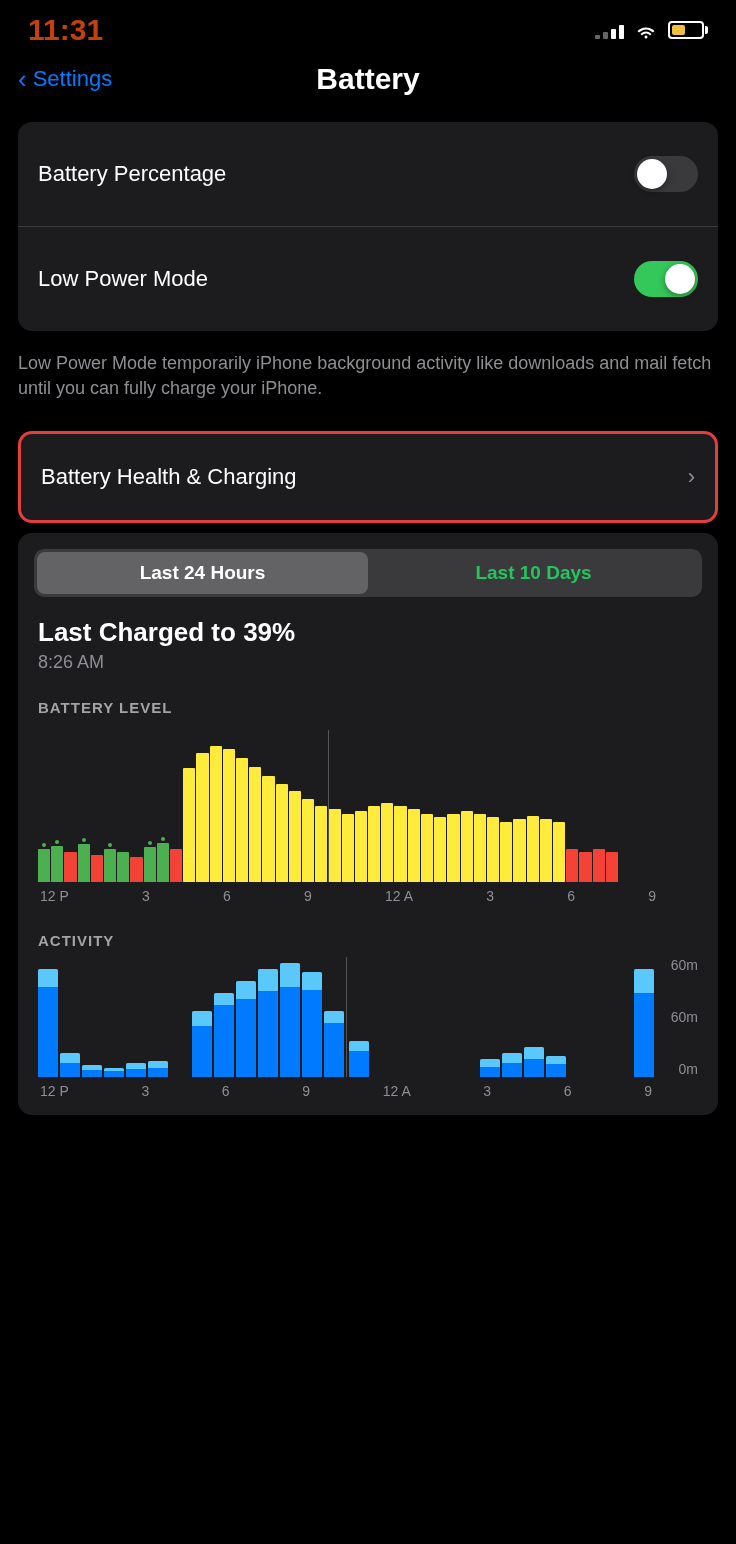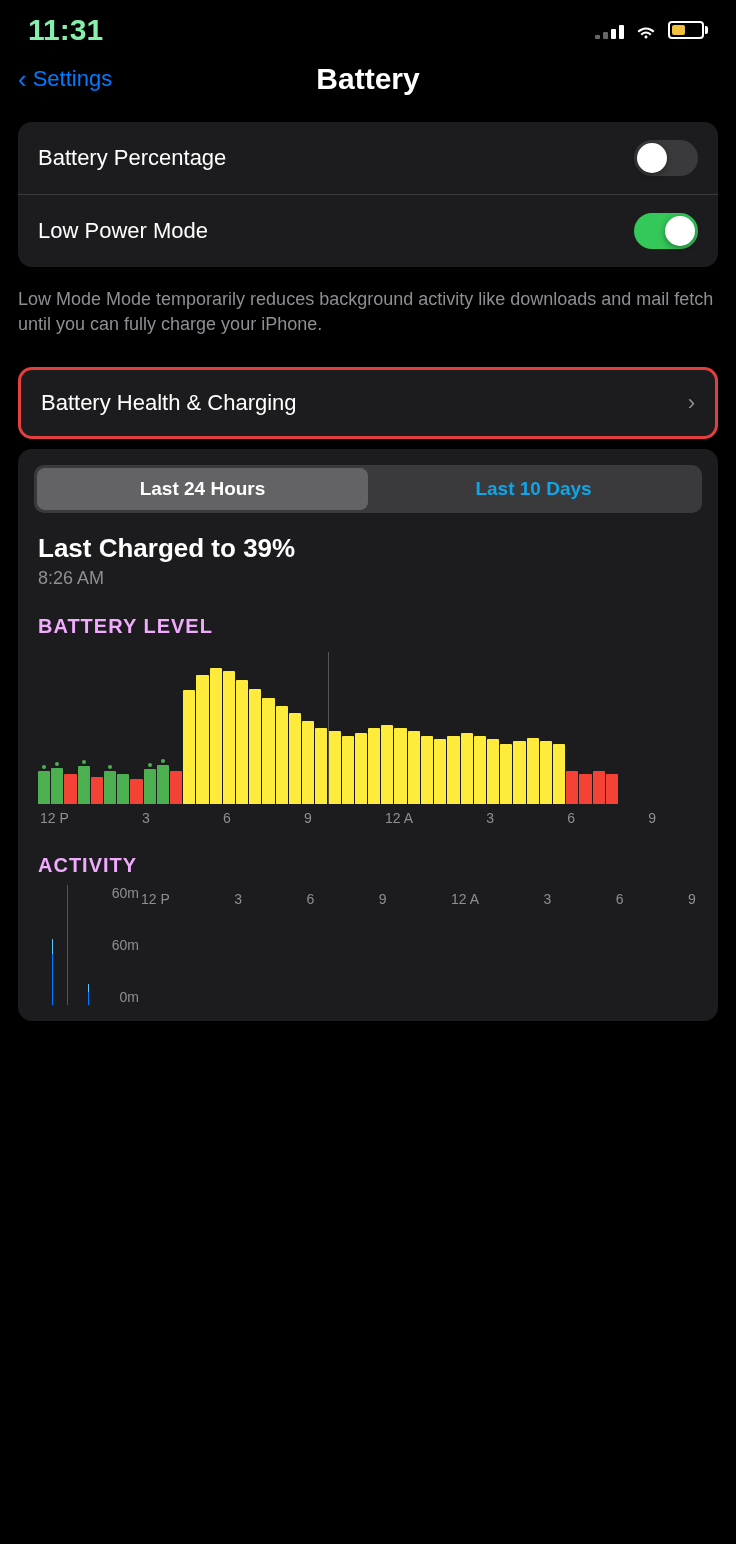--- a/index.html
+++ b/index.html
@@ -17,21 +17,21 @@
     .status-bar {
       display: flex;
       justify-content: space-between;
       align-items: center;
       padding: 14px 28px 8px;
       height: 54px;
     }
     .status-time {
       font-size: 30px;
       font-weight: 600;
-      color: #86efac;
+      color: #c2410c;
     }
     .status-icons {
       display: flex;
       align-items: center;
       gap: 10px;
     }
     .signal-bars {
       display: flex;
       align-items: flex-end;
       gap: 3px;
@@ -109,21 +109,21 @@
       margin: 10px 18px;
       background: #1c1c1e;
       border-radius: 14px;
       overflow: hidden;
     }
 
     .setting-row {
       display: flex;
       align-items: center;
       justify-content: space-between;
-      padding: 18px 20px;
+      padding: 34px 20px;
       border-bottom: 0.5px solid #3a3a3c;
     }
     .setting-row:last-child {
       border-bottom: none;
     }
     .setting-label {
       font-size: 22px;
       color: #fff;
     }
 
@@ -165,21 +165,21 @@
       background: #1c1c1e;
       border-radius: 14px;
       overflow: hidden;
       border: 3px solid #e53e3e;
     }
 
     .nav-row {
       display: flex;
       align-items: center;
       justify-content: space-between;
-      padding: 20px 20px;
+      padding: 30px 20px;
     }
     .nav-row-label {
       font-size: 22px;
       color: #fff;
     }
     .chevron-right {
       color: #8e8e93;
       font-size: 22px;
     }
 
@@ -207,43 +207,43 @@
       border-radius: 8px;
       font-size: 19px;
       font-weight: 600;
       cursor: pointer;
     }
     .seg-btn.active {
       background: #636366;
       color: #fff;
     }
     .seg-btn.inactive {
-      color: #0ea5e9;
+      color: #22c55e;
       background: transparent;
     }
 
     
     .chart-info {
       padding: 0 20px 10px;
     }
     .charge-title {
       font-size: 26px;
       font-weight: 600;
       color: #fff;
     }
     .charge-time {
       font-size: 18px;
       color: #8e8e93;
       margin-top: 4px;
     }
 
     
     .chart-label {
-      font-size: 20px;
-      color: #f0abfc;
+      font-size: 15px;
+      color: #a3a3a3;
       letter-spacing: 1px;
       padding: 16px 20px 8px;
       font-weight: 600;
     }
 
     .battery-chart-container {
       padding: 0 20px;
       position: relative;
     }
 
@@ -400,21 +400,21 @@
     </div>
   </div>
   <div class="setting-row">
     <span class="setting-label">Low Power Mode</span>
     <div class="toggle on">
       <div class="toggle-thumb"></div>
     </div>
   </div>
 </div>
 
-<div class="description-text">Low Mode Mode temporarily reduces background activity like downloads and mail fetch until you can fully charge your iPhone.</div>
+<div class="description-text">Low Power Mode temporarily iPhone background activity like downloads and mail fetch until you can fully charge your iPhone.</div>
 
 <div class="section-highlighted">
   <div class="nav-row">
     <span class="nav-row-label">Battery Health &amp; Charging</span>
     <span class="chevron-right">›</span>
   </div>
 </div>
 
 <div class="chart-section" style="margin-top: 6px;">
 
@@ -587,21 +587,21 @@
           <span class="x-label">6</span>
           <span class="x-label">9</span>
         </div>
       </div>
     </div>
   </div>
 
   <div class="chart-label" style="margin-top:12px;">ACTIVITY</div>
 
   <div class="activity-chart-container">
-    <div style="display:flex; justify-content:space-between;">
+    <div style="display:flex; flex-direction:column;justify-content:space-between;">
       <div style="display:flex; align-items:flex-end;">
         <div id="activity-bars" class="activity-bars-area">
 
         <div class="activity-bar" style="height: 108px; min-height: 2px; position: relative;">
               <div class="activity-bar-light" style="height: 18px; min-height: 2px;"></div>
             </div>
             <div class="activity-bar" style="height: 24px; min-height: 2px; position: relative;">
               <div class="activity-bar-light" style="height: 9.6px; min-height: 2px;"></div>
             </div>
             <div class="activity-bar" style="height: 12px; min-height: 2px; position: relative;">

